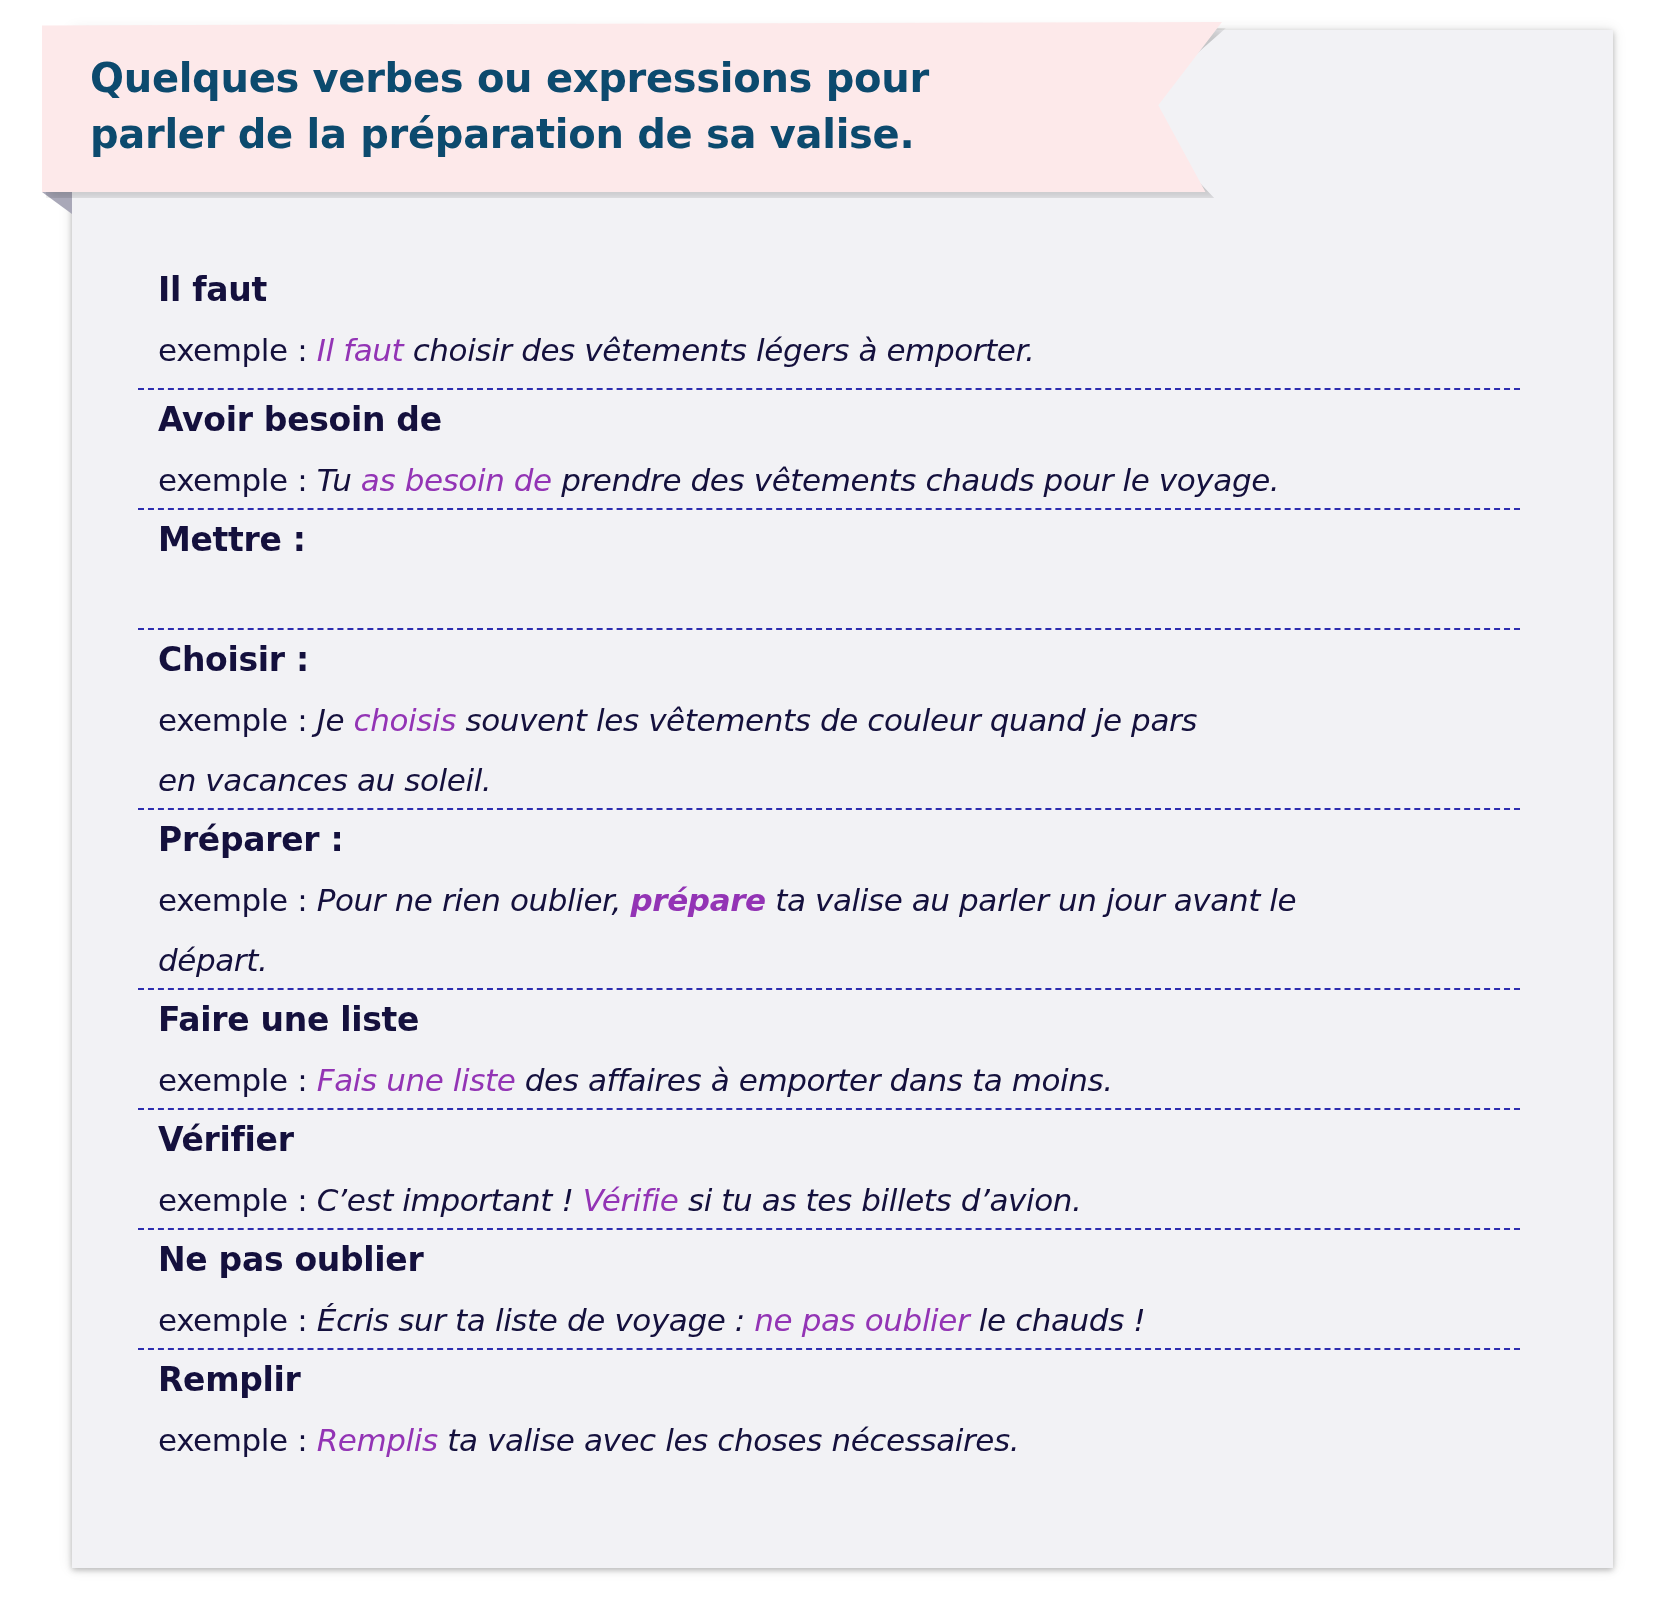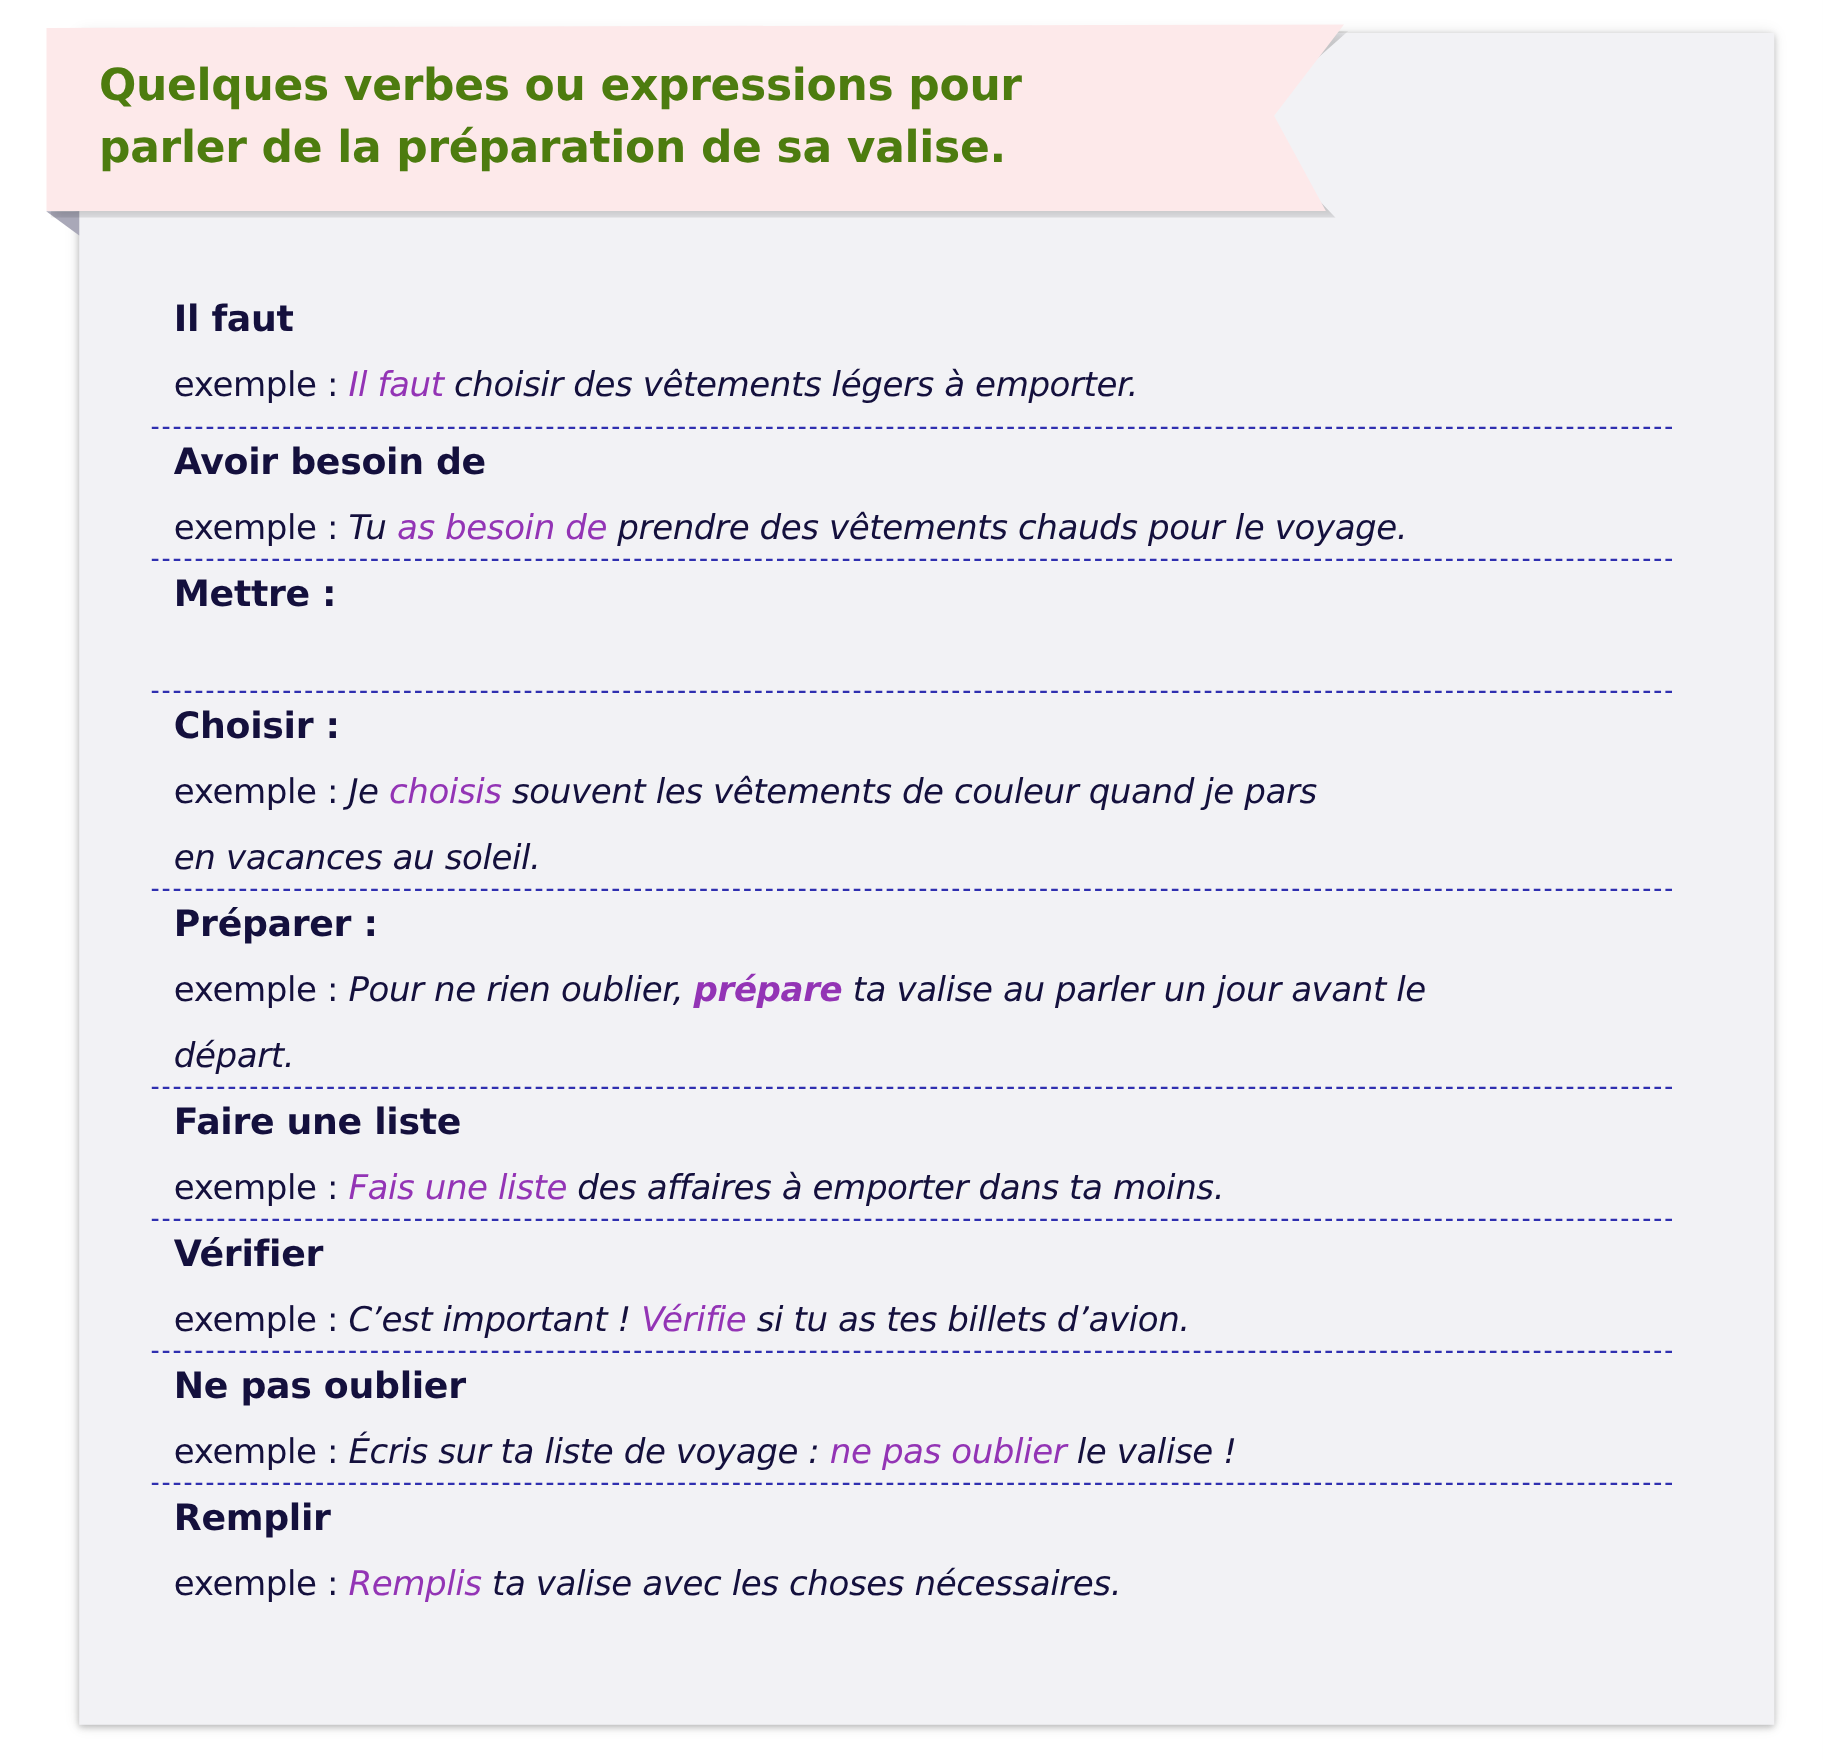--- a/index.html
+++ b/index.html
@@ -54,21 +54,21 @@
     }
     .banner-title {
       position: absolute;
       left: 90px;
       top: 50px;
       width: 1000px;
       font-family: "DejaVu Sans", "Liberation Sans", sans-serif;
       font-weight: bold;
       font-size: 40px;
       line-height: 56px;
-      color: #4d7c0f;
+      color: #0c4a6e;
       margin: 0;
       letter-spacing: -0.3px;
     }
     .list {
       position: absolute;
       left: 138px;
       top: 260px;
       width: 1382px;
     }
     .entry {
@@ -174,21 +174,21 @@
   <div class="entry e6">
     <div class="term">Vérifier</div>
     <div class="example">
       <span class="lbl">exemple : </span><span class="it">C’est important ! </span><span class="hl">Vérifie</span><span class="it"> si tu as tes billets d’avion.</span>
     </div>
   </div>
 
   <div class="entry e7">
     <div class="term">Ne pas oublier</div>
     <div class="example">
-      <span class="lbl">exemple : </span><span class="it">Écris sur ta liste de voyage : </span><span class="hl">ne pas oublier</span><span class="it"> le valise !</span>
+      <span class="lbl">exemple : </span><span class="it">Écris sur ta liste de voyage : </span><span class="hl">ne pas oublier</span><span class="it"> le chauds !</span>
     </div>
   </div>
 
   <div class="entry e8">
     <div class="term">Remplir</div>
     <div class="example">
       <span class="lbl">exemple : </span><span class="hl">Remplis</span><span class="it"> ta valise avec les choses nécessaires.</span>
     </div>
   </div>
 </div>

